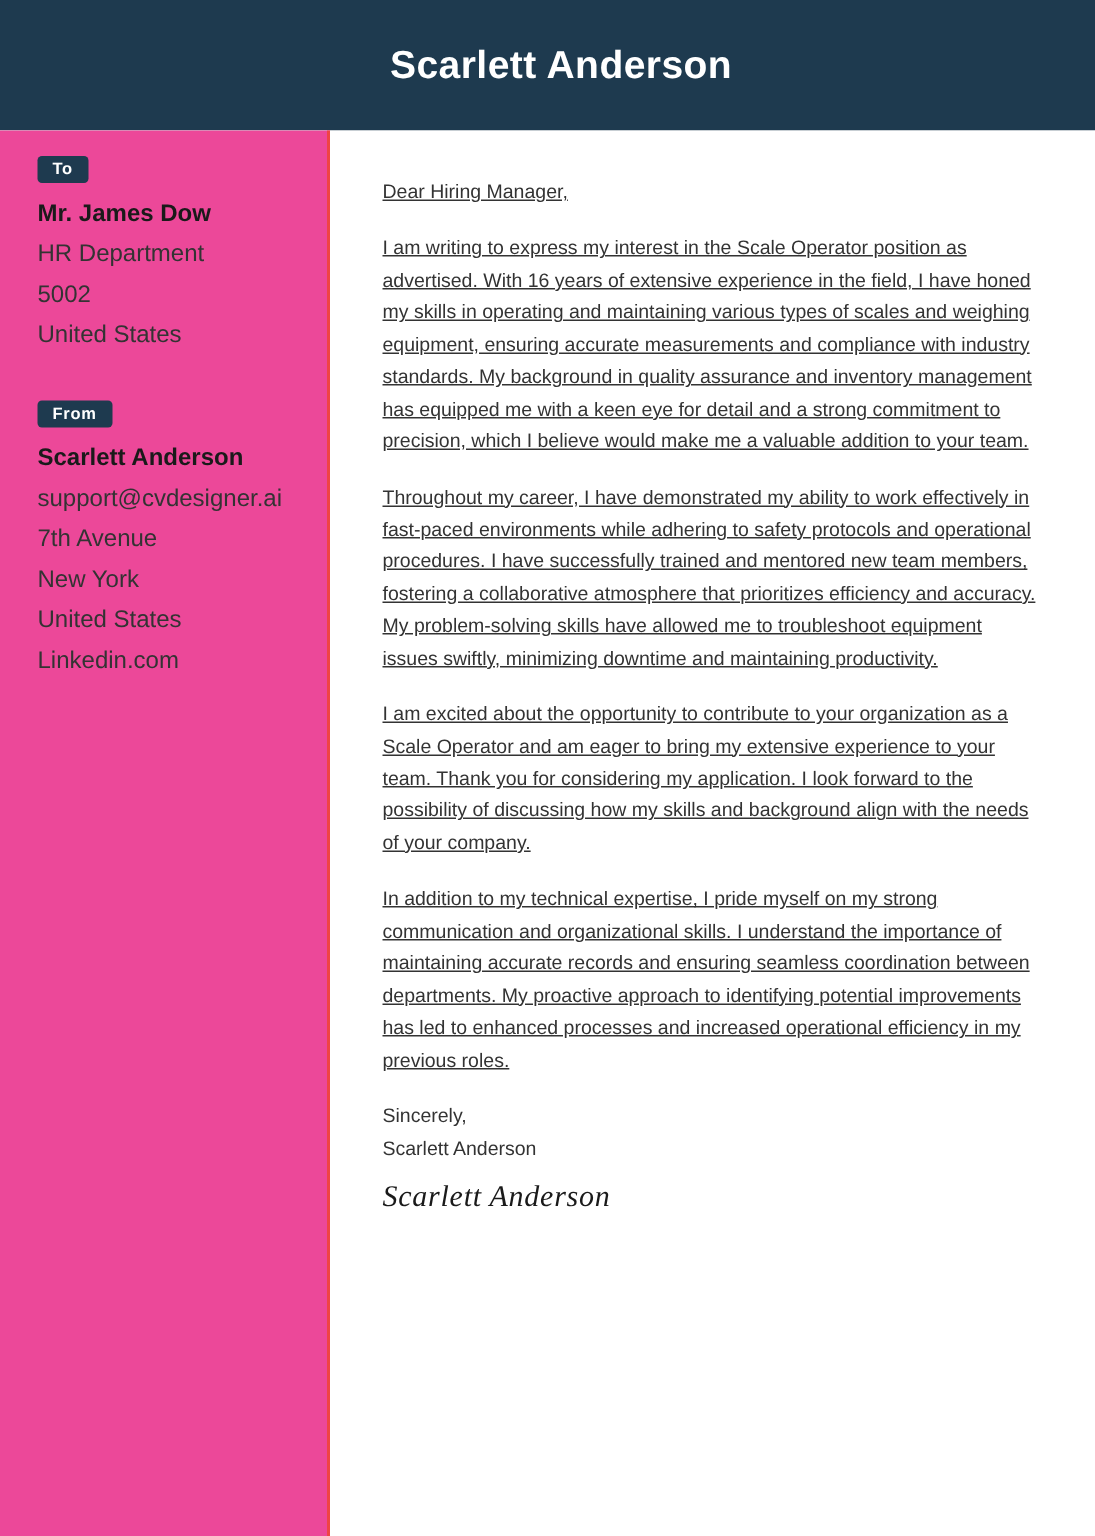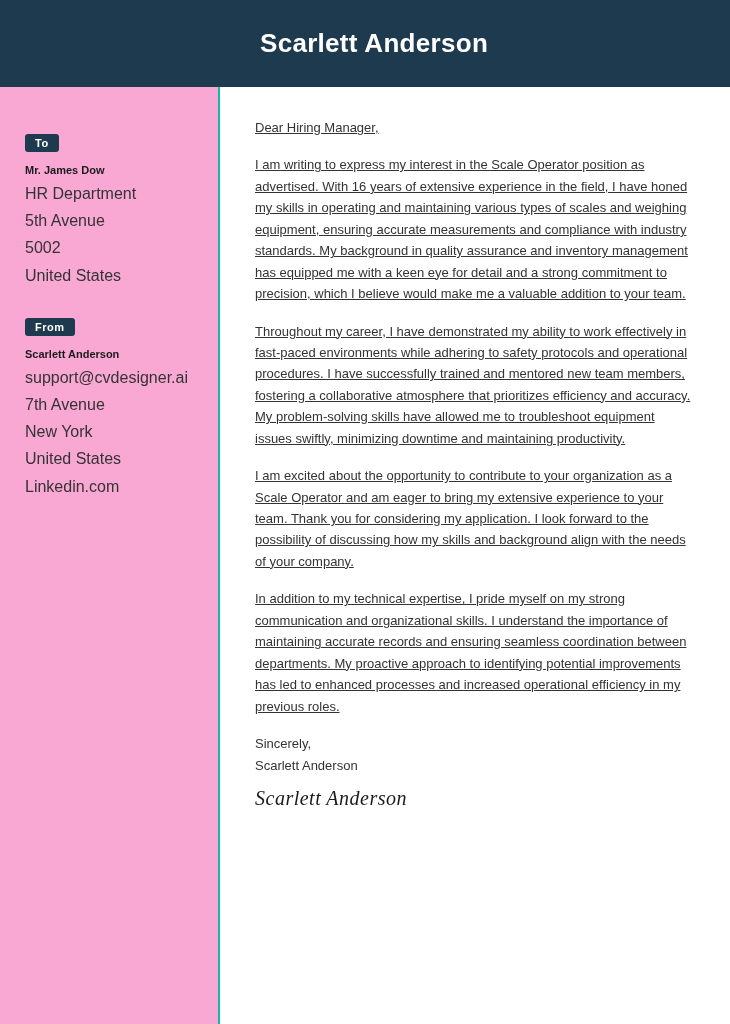--- a/index.html
+++ b/index.html
@@ -39,43 +39,43 @@
     .main-content {
       display: flex;
       flex: 1;
       background: #fff;
     }
 
     
     .sidebar {
       width: 220px;
       min-width: 220px;
-      padding: 46px 20px 30px 25px;
-      border-right: 2px solid #14b8a6;
-      background: #f9a8d4;
+      padding: 16px 20px 30px 25px;
+      border-right: 2px solid #ef4444;
+      background: #ec4899;
     }
 
     .badge {
       display: inline-block;
       background: #1e3a4f;
       color: #fff;
       font-size: 11px;
       font-weight: 600;
       padding: 3px 10px;
       border-radius: 3px;
       margin-bottom: 12px;
       letter-spacing: 0.5px;
     }
 
     .sidebar-section {
       margin-bottom: 28px;
     }
 
     .sidebar-name {
-      font-size: 11px;
+      font-size: 16px;
       font-weight: 700;
       color: #1a1a1a;
       margin-bottom: 4px;
     }
 
     .sidebar-text {
       font-size: 16px;
       color: #333;
       line-height: 1.7;
     }
@@ -142,21 +142,20 @@
 
   <div class="main-content">
 
     <div class="sidebar">
 
       <div class="sidebar-section">
         <div class="badge">To</div>
         <div class="sidebar-name">Mr. James Dow</div>
         <div class="sidebar-text">
           <div>HR Department</div>
-          <div>5th Avenue</div>
           <div>5002</div>
           <div>United States</div>
         </div>
       </div>
 
       <div class="sidebar-section">
         <div class="badge">From</div>
         <div class="sidebar-name">Scarlett Anderson</div>
         <div class="sidebar-text">
           <div>support@cvdesigner.ai</div>

